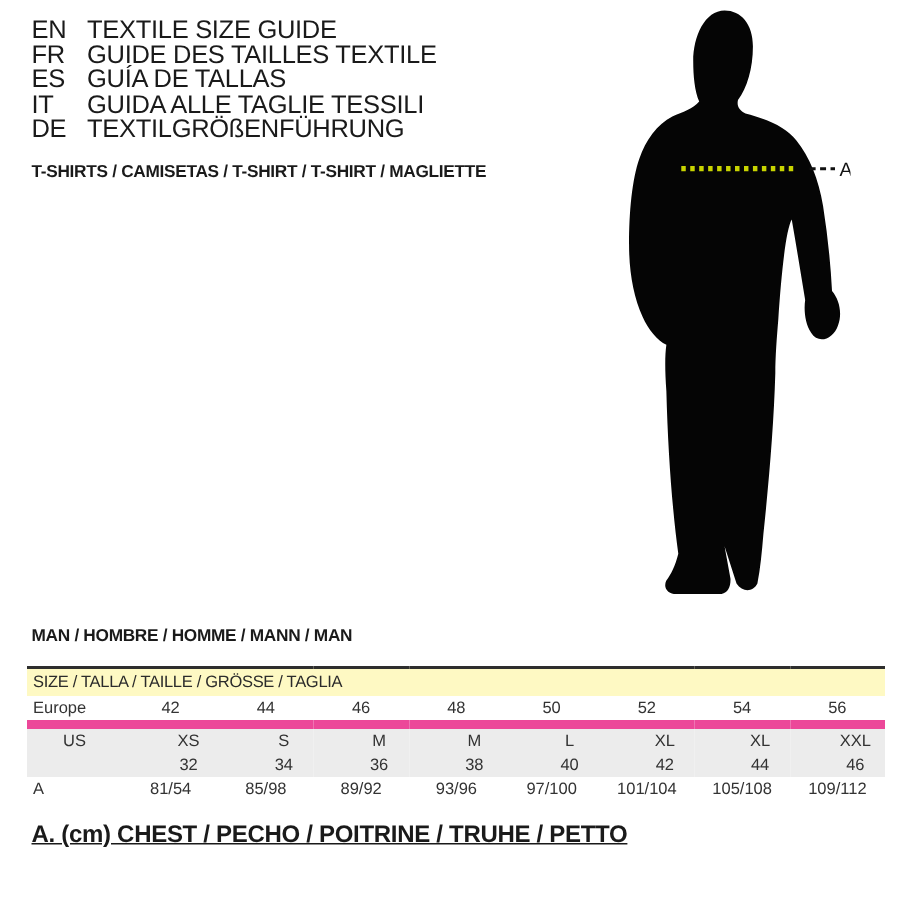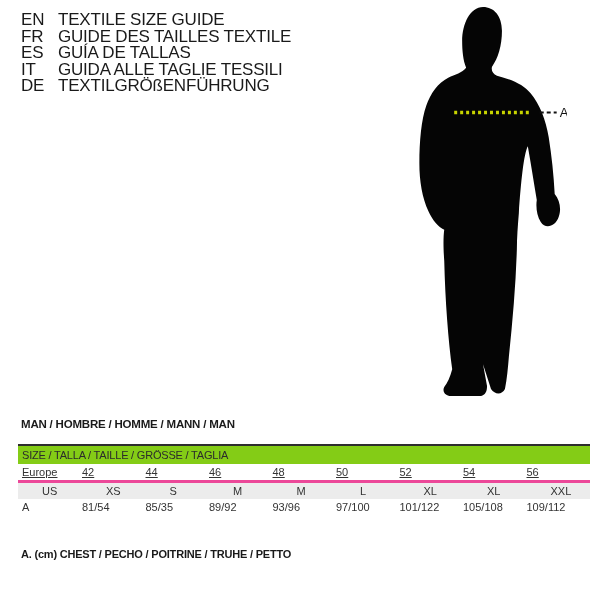--- a/index.html
+++ b/index.html
@@ -21,32 +21,32 @@
   .figure{left:417px;top:4px;width:150px;height:398px;}
   .figure text{font-family:"Liberation Sans",sans-serif;font-size:13px;fill:#111;}
 
   
   .section-title{left:21px;top:418px;font-size:11.5px;font-weight:700;letter-spacing:-0.2px;text-align:right;}
 
   
   .table-wrap{left:18px;top:444px;width:572px;}
   table{border-collapse:collapse;table-layout:fixed;width:572px;}
   th{
-    background:#84cc16;border-top:2px solid #2e2e2e;
+    background:#fef9c3;border-top:2px solid #2e2e2e;
     font-weight:400;text-align:left;padding:2px 0 2px 4px;
     font-size:11px;color:#2b2b2b;letter-spacing:-0.2px;height:14px;
   }
-  td{font-size:11px;color:#333;text-align:left;height:16px;padding:0;}
+  td{font-size:11px;color:#333;text-align:center;height:16px;padding:0;}
   td.lbl{text-align:left;padding-left:4px;}
   col.lblcol{width:64px;}
-  tr.row-divider td{border-bottom:3px solid #ec4899;text-decoration:underline;}
+  tr.row-divider td{border-bottom:6px solid #ec4899;}
   tr.stripe td{background:#ececec;padding-left:24px;}
 
   
-  .footnote{left:21px;top:548px;font-size:11px;font-weight:700;letter-spacing:-0.2px;}
+  .footnote{left:21px;top:548px;font-size:16px;font-weight:700;letter-spacing:-0.2px;text-decoration:underline;}
 </style>
 </head>
 <body>
 
 <div class="abs lang-list">
   <div class="lang-row">
     <span class="lang-code">EN</span>
     <span>TEXTILE SIZE GUIDE</span>
   </div>
   <div class="lang-row">
@@ -61,20 +61,21 @@
     <span class="lang-code">IT</span>
     <span>GUIDA ALLE TAGLIE TESSILI</span>
   </div>
   <div class="lang-row">
     <span class="lang-code">DE</span>
     <span>TEXTILGRÖßENFÜHRUNG</span>
   </div>
 </div>
 
 <div class="abs categories">
+  <div>T-SHIRTS / CAMISETAS / T-SHIRT / T-SHIRT / MAGLIETTE</div>
 </div>
 
 <svg class="abs figure" viewBox="0 0 150 400" xmlns="http://www.w3.org/2000/svg">
   <path fill="#050505" d="
     M66,3
     C77,3 85,12 85,27
     C85,42 81,55 75,63
     C74,67 76,70 80,72
     C95,76 107,81 114,90
     C123,101 129,116 132,134
@@ -144,28 +145,39 @@
         <td class="lbl">US</td>
         <td>XS</td>
         <td>S</td>
         <td>M</td>
         <td>M</td>
         <td>L</td>
         <td>XL</td>
         <td>XL</td>
         <td>XXL</td>
       </tr>
+      <tr class="stripe">
+        <td class="lbl"></td>
+        <td>32</td>
+        <td>34</td>
+        <td>36</td>
+        <td>38</td>
+        <td>40</td>
+        <td>42</td>
+        <td>44</td>
+        <td>46</td>
+      </tr>
       <tr>
         <td class="lbl">A</td>
         <td>81/54</td>
-        <td>85/35</td>
+        <td>85/98</td>
         <td>89/92</td>
         <td>93/96</td>
         <td>97/100</td>
-        <td>101/122</td>
+        <td>101/104</td>
         <td>105/108</td>
         <td>109/112</td>
       </tr>
     </tbody>
   </table>
 </div>
 
 <div class="abs footnote">A. (cm) CHEST / PECHO / POITRINE / TRUHE / PETTO</div>
 
 </body></html>

